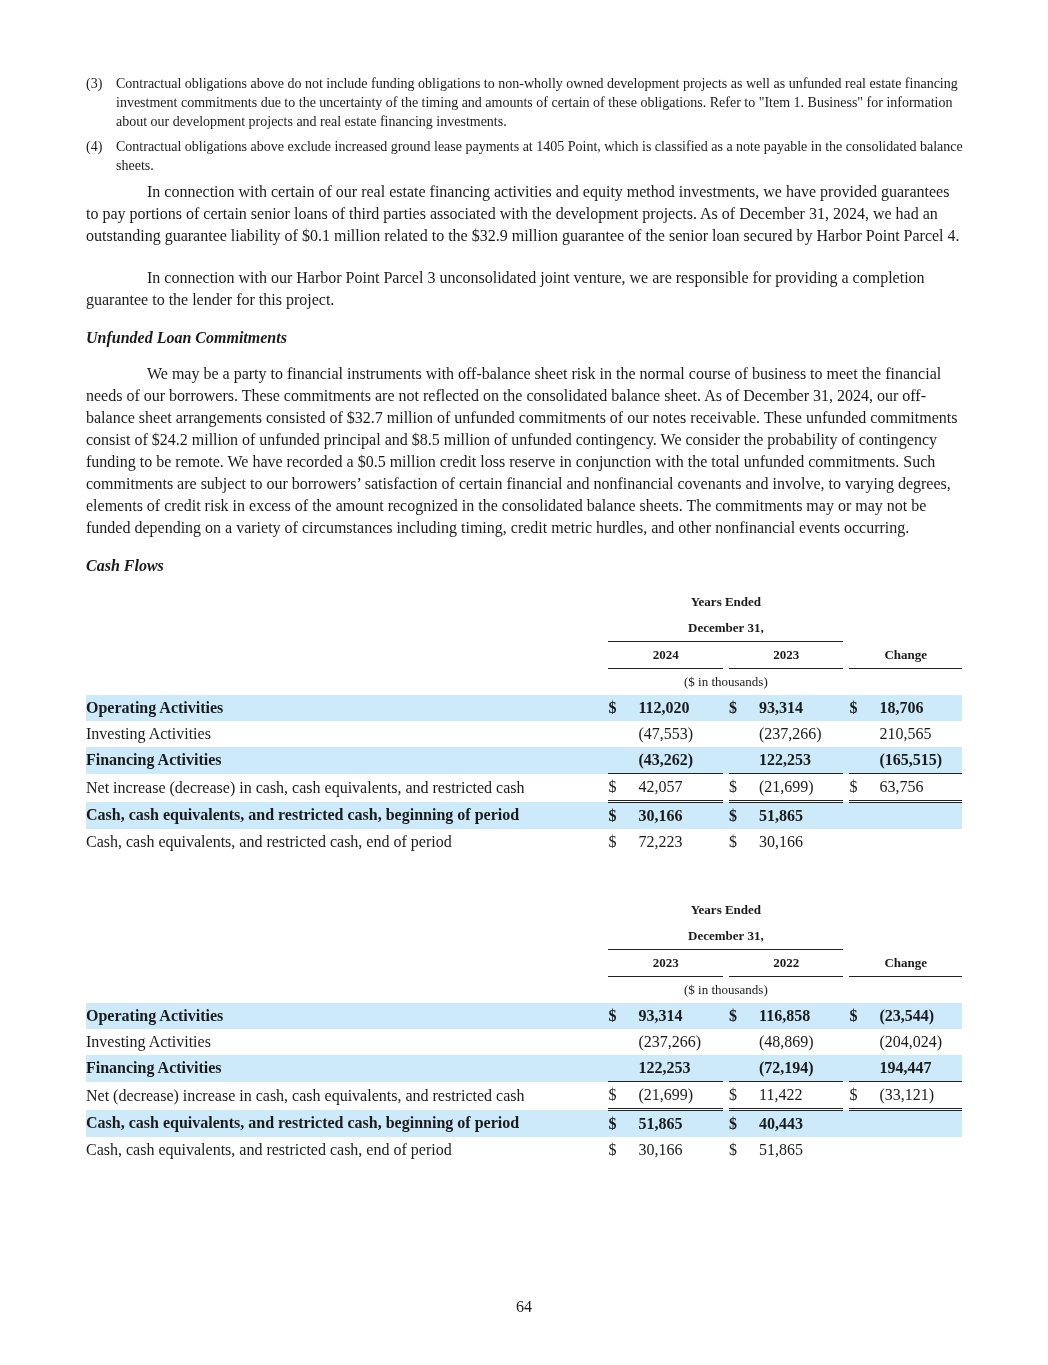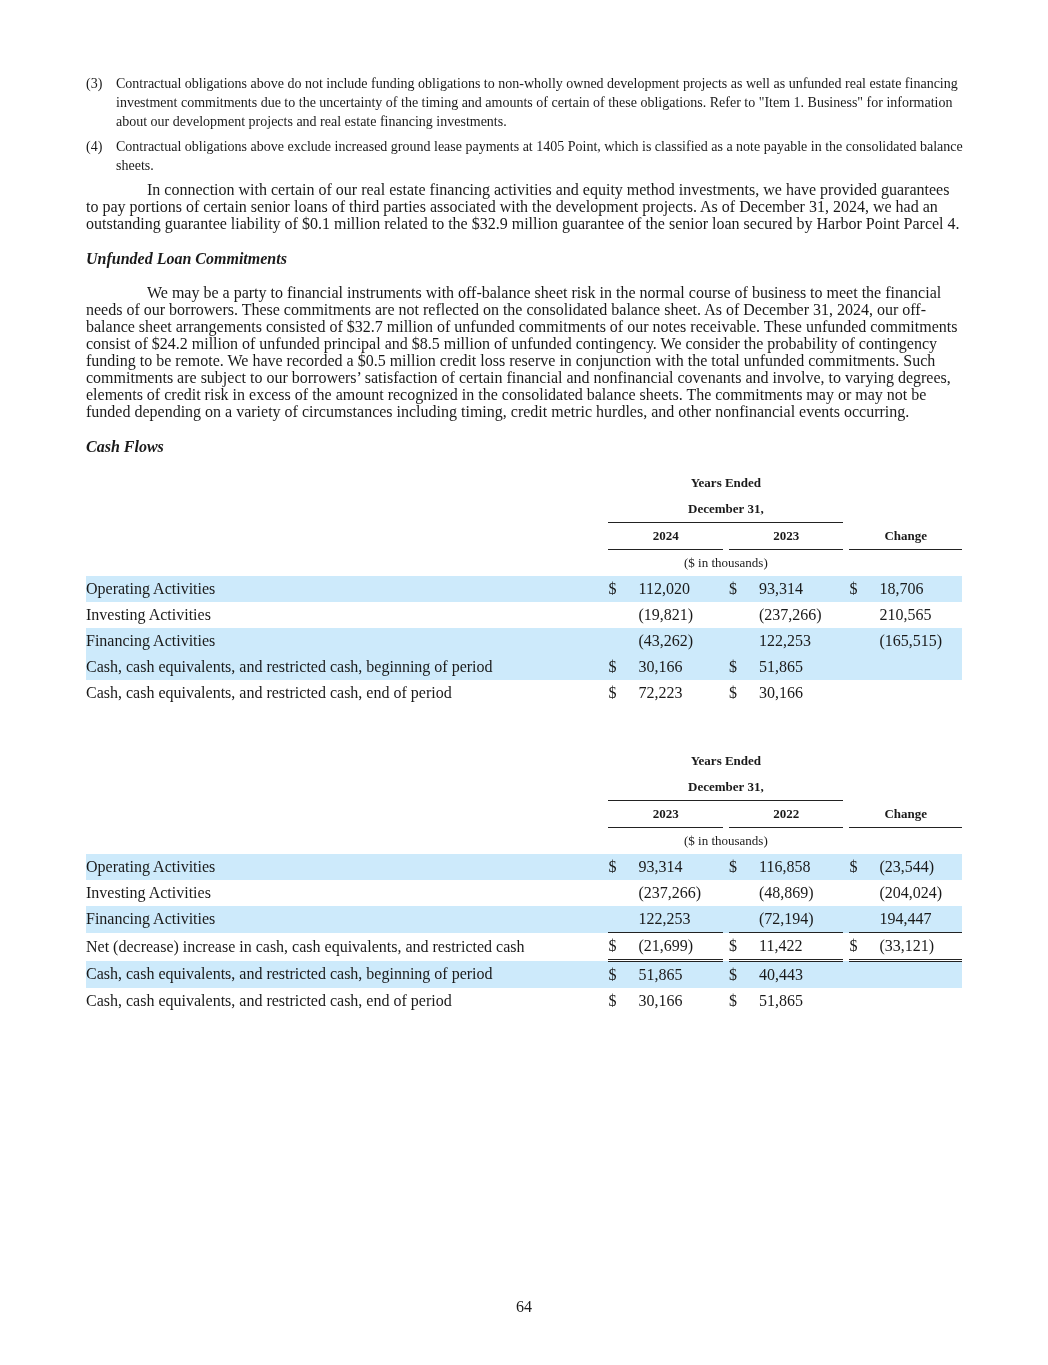--- a/index.html
+++ b/index.html
@@ -5,27 +5,27 @@
   html, body { margin: 0; padding: 0; background: #ffffff; }
   body {
     width: 1048px; height: 1365px; position: relative; overflow: hidden;
     font-family: "Liberation Serif", "DejaVu Serif", serif; color: #1a1a1a;
   }
   .page { position: absolute; left: 86px; top: 74px; width: 878px; }
   .fn { display: flex; font-size: 14px; line-height: 19px; margin-bottom: 6px; }
   .fn .num { width: 30px; flex: none; }
   .fn .txt { flex: 1; }
   .section-title { font-weight: bold; font-style: italic; font-size: 16px; margin: 18px 0 16px 0; }
-  .para { font-size: 16px; line-height: 17px; margin: 0 0 20px 0; text-indent: 61px; text-align: left; }
+  .para { font-size: 16px; line-height: 22px; margin: 0 0 20px 0; text-indent: 61px; text-align: left; }
   .tbl-wrap { position: relative; }
   table.cf { border-collapse: collapse; width: 876px; font-size: 16px; }
   table.cf td { padding: 0; height: 26px; vertical-align: middle; }
   .hdr td { font-size: 13px; font-weight: bold; text-align: center; height: 22px; }
   .units td { font-size: 13px; font-weight: normal; text-align: center; height: 24px; }
-  .shade td.sh { background: #cdeafb; }
+  .shade td.sh { background: #cdeafb; font-weight: bold; }
   td.lbl { padding-left: 3px; }
   td.cur { width: 24px; text-align: left; padding-left: 4px; }
   td.val { padding-right: 2px; }
   td.gap { width: 6px; }
   .col-label { width: 520px; }
   .c-cur1 { width: 30px; } .c-val1 { width: 84px; }
   .c-cur2 { width: 30px; } .c-val2 { width: 84px; }
   .c-cur3 { width: 30px; } .c-val3 { width: 82px; }
   .underline { border-bottom: 1.5px solid #222; }
   .dbl { border-bottom: 3px double #222; }
@@ -40,20 +40,21 @@
   <div class="fn">
     <span class="num">(3)</span>
     <span class="txt">Contractual obligations above do not include funding obligations to non-wholly owned development projects as well as unfunded real estate financing investment commitments due to the uncertainty of the timing and amounts of certain of these obligations. Refer to "Item 1. Business" for information about our development projects and real estate financing investments.</span>
   </div>
   <div class="fn">
     <span class="num">(4)</span>
     <span class="txt">Contractual obligations above exclude increased ground lease payments at 1405 Point, which is classified as a note payable in the consolidated balance sheets.</span>
   </div>
 
   <p class="para">In connection with certain of our real estate financing activities and equity method investments, we have provided guarantees to pay portions of certain senior loans of third parties associated with the development projects. As of December 31, 2024, we had an outstanding guarantee liability of $0.1 million related to the $32.9 million guarantee of the senior loan secured by Harbor Point Parcel 4.</p>
+  <p class="para">In connection with our Harbor Point Parcel 3 unconsolidated joint venture, we are responsible for providing a completion guarantee to the lender for this project.</p>
 
   <div class="section-title" style="margin-top:-2px;">Unfunded Loan Commitments</div>
   <p class="para">We may be a party to financial instruments with off-balance sheet risk in the normal course of business to meet the financial needs of our borrowers. These commitments are not reflected on the consolidated balance sheet. As of December 31, 2024, our off-balance sheet arrangements consisted of $32.7 million of unfunded commitments of our notes receivable. These unfunded commitments consist of $24.2 million of unfunded principal and $8.5 million of unfunded contingency. We consider the probability of contingency funding to be remote. We have recorded a $0.5 million credit loss reserve in conjunction with the total unfunded commitments. Such commitments are subject to our borrowers’ satisfaction of certain financial and nonfinancial covenants and involve, to varying degrees, elements of credit risk in excess of the amount recognized in the consolidated balance sheets. The commitments may or may not be funded depending on a variety of circumstances including timing, credit metric hurdles, and other nonfinancial events occurring.</p>
 
   <div class="section-title" style="margin-top:-2px;margin-bottom:14px;">Cash Flows</div>
 
   <div id="tables">
       <div class="tbl-wrap">
         <table class="cf">
           <colgroup>
@@ -101,38 +102,49 @@
               <td class="gap sh"></td>
               <td class="cur sh">$</td>
               <td class="val sh">93,314</td>
               <td class="gap sh"></td>
               <td class="cur sh">$</td>
               <td class="val sh">18,706</td>
             </tr>
             <tr class="">
               <td class="lbl">Investing Activities</td>
               <td class="cur"></td>
-              <td class="val">(19,821)</td>
+              <td class="val">(47,553)</td>
               <td class="gap"></td>
               <td class="cur"></td>
               <td class="val">(237,266)</td>
               <td class="gap"></td>
               <td class="cur"></td>
               <td class="val">210,565</td>
             </tr>
             <tr class="shade">
               <td class="lbl sh">Financing Activities</td>
               <td class="cur sh"></td>
               <td class="val sh">(43,262)</td>
               <td class="gap sh"></td>
               <td class="cur sh"></td>
               <td class="val sh">122,253</td>
               <td class="gap sh"></td>
               <td class="cur sh"></td>
               <td class="val sh">(165,515)</td>
+            </tr>
+            <tr class="">
+              <td class="lbl">Net increase (decrease) in cash, cash equivalents, and restricted cash</td>
+              <td class="cur topline dbl">$</td>
+              <td class="val topline dbl">42,057</td>
+              <td class="gap"></td>
+              <td class="cur topline dbl">$</td>
+              <td class="val topline dbl">(21,699)</td>
+              <td class="gap"></td>
+              <td class="cur topline dbl">$</td>
+              <td class="val topline dbl">63,756</td>
             </tr>
             <tr class="shade">
               <td class="lbl sh">Cash, cash equivalents, and restricted cash, beginning of period</td>
               <td class="cur sh">$</td>
               <td class="val sh">30,166</td>
               <td class="gap sh"></td>
               <td class="cur sh">$</td>
               <td class="val sh">51,865</td>
               <td class="gap sh"></td>
               <td class="cur sh"></td>

